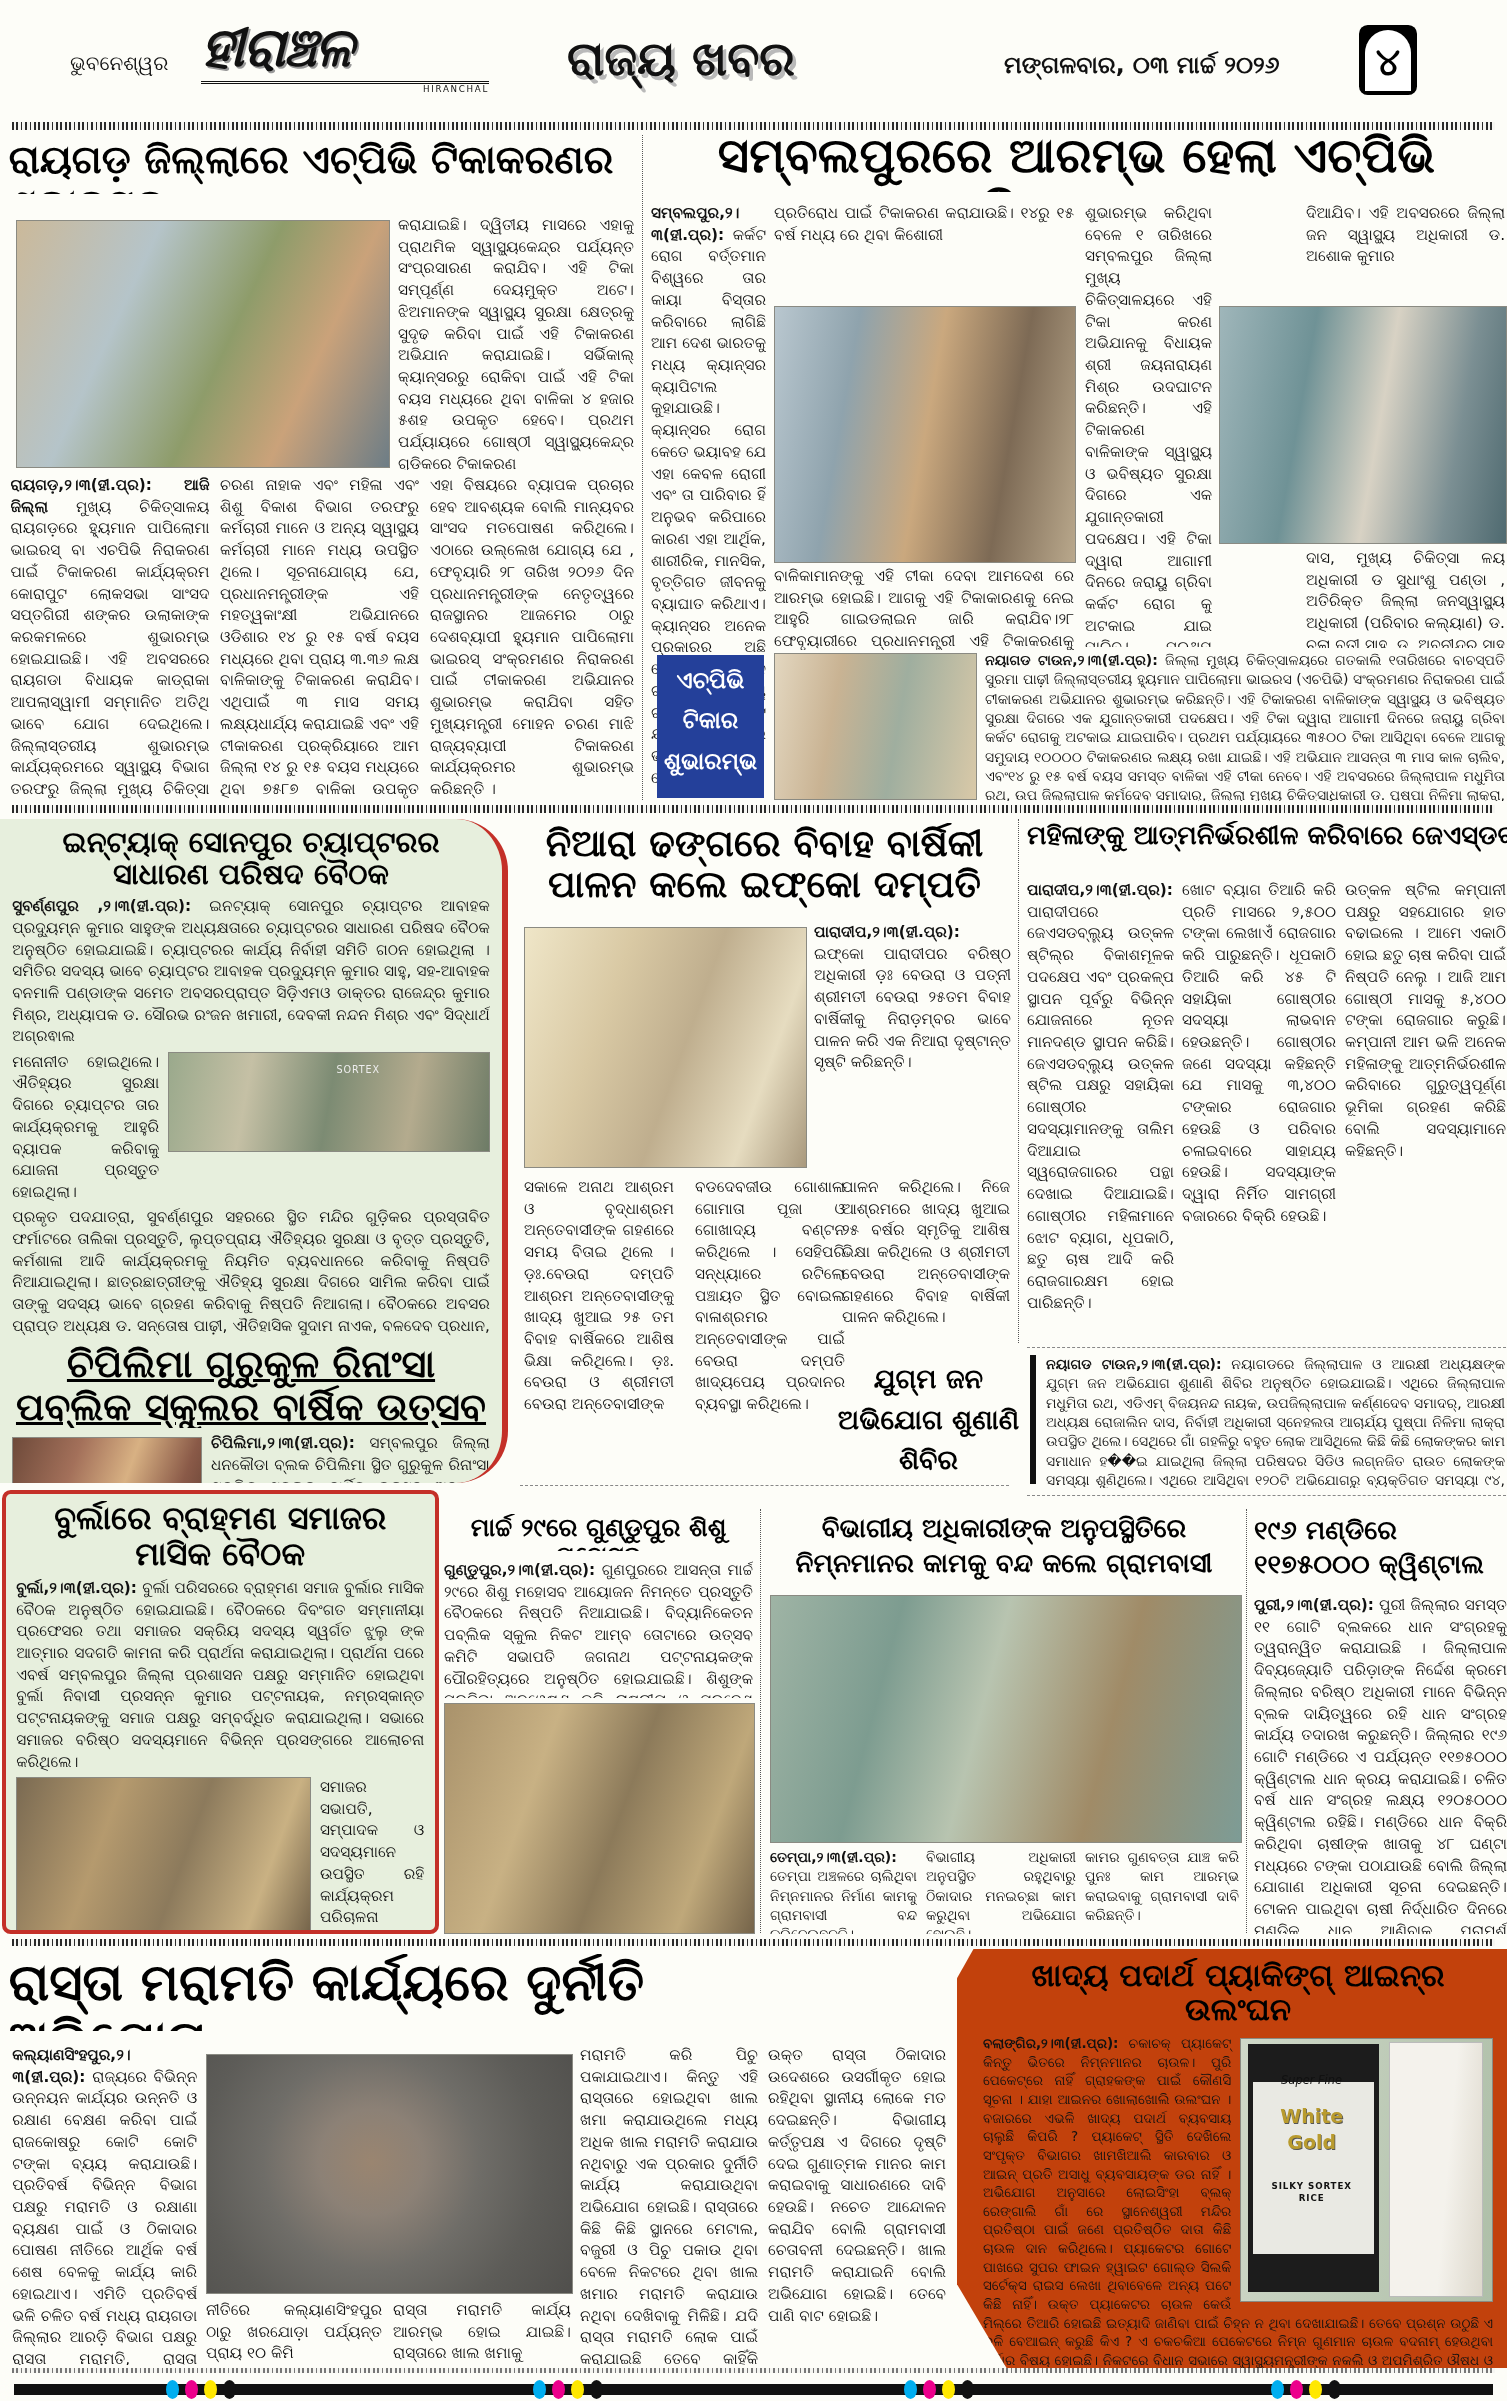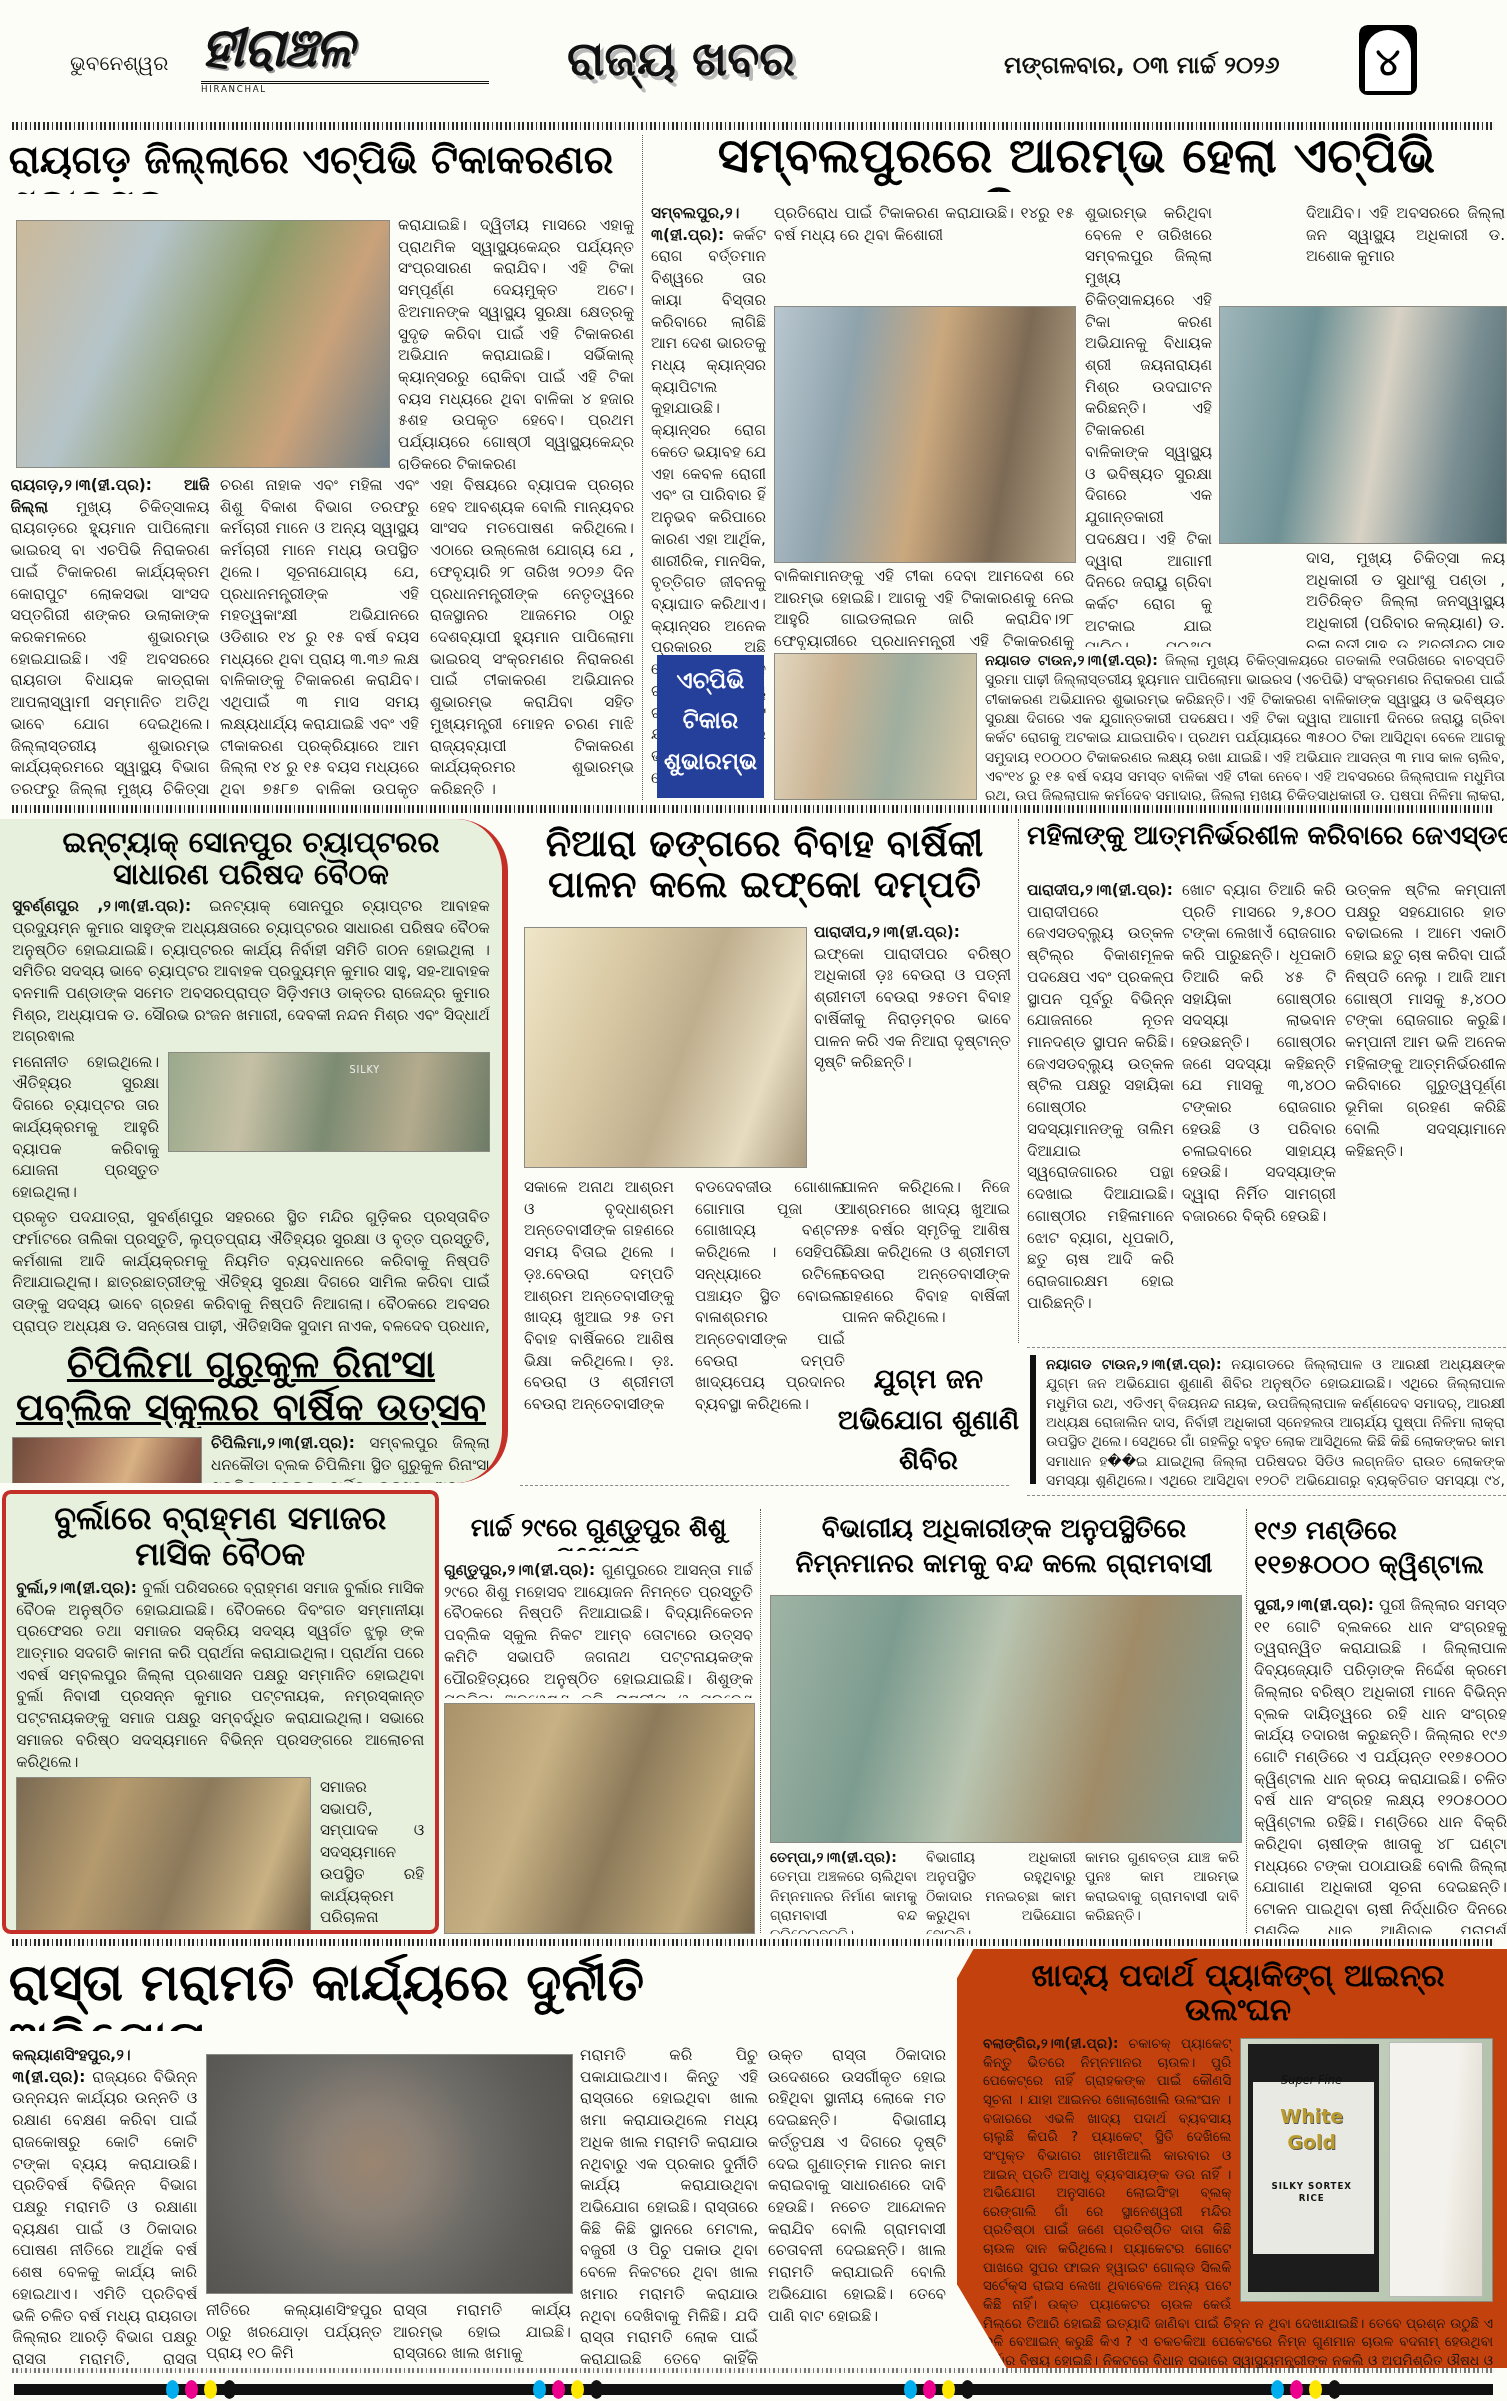--- a/index.html
+++ b/index.html
@@ -32,21 +32,21 @@
 </style>
 </head>
 <body>
 
 <div id="page">
 
   <div class="abs" style="left:70px;top:51px;font-size:20px;font-weight:normal;">ଭୁବନେଶ୍ୱର</div>
   <div class="abs" style="left:201px;top:15.7px;width:288px;">
     <div style="font-size:54px;font-weight:bold;font-style:italic;letter-spacing:-1.7px;text-shadow:1.7px 1.7px 0 #999;">ହୀରାଞ୍ଚଳ</div>
     <div style="border-top:3.5px double #111;margin-top:1.7px;"></div>
-    <div style="text-align:left;font-size:8.7px;letter-spacing:1.7px;">HIRANCHAL</div>
+    <div style="text-align:right;font-size:8.7px;letter-spacing:1.7px;">HIRANCHAL</div>
   </div>
   <div class="abs ctr" style="left:524px;top:31px;width:314px;font-size:47px;font-weight:bold;text-shadow:3.5px 3.5px 0 #b9b9b9;">ରାଜ୍ୟ ଖବର</div>
   <div class="abs" style="left:1004px;top:51px;font-size:23.6px;font-weight:bold;">ମଙ୍ଗଳବାର, ୦୩ ମାର୍ଚ୍ଚ ୨୦୨୬</div>
   <div class="abs" style="left:1359px;top:24.5px;width:58px;height:70px;background:#000;border-radius:8.7px;">
     <div style="position:absolute;left:6.1px;right:6.1px;top:5.2px;bottom:3.5px;background:#fff;border-radius:23px 23px 0 0;text-align:center;">
       <span style="font-size:38px;font-weight:bold;color:#000;line-height:65px;">୪</span>
     </div>
   </div>
   <div class="abs hatch" style="left:12.2px;top:122px;width:1483px;height:7.9px;"></div>
 
@@ -85,21 +85,21 @@
 
   <div class="abs greenbox" style="left:0px;top:819px;width:508px;height:664px;border-right:6.1px solid #c43028;border-radius:0 52px 52px 0;padding:7px 12.2px;box-sizing:border-box;overflow:hidden;">
     <div class="hl ctr" style="font-size:29px;">ଇନ୍‌ଟ୍ୟାକ୍ ସୋନପୁର ଚ୍ୟାପ୍ଟରର ସାଧାରଣ ପରିଷଦ ବୈଠକ</div>
     <div class="bt" style="margin-top:5.2px;">
       <span class="dl">ସୁବର୍ଣ୍ଣପୁର ,୨।୩(ହୀ.ପ୍ର):</span>
       <span>ଇନଟ୍ୟାକ୍ ସୋନପୁର ଚ୍ୟାପ୍ଟର ଆବାହକ ପ୍ରଦ୍ୟୁମ୍ନ କୁମାର ସାହୁଙ୍କ ଅଧ୍ୟକ୍ଷତାରେ ଚ୍ୟାପ୍ଟରର ସାଧାରଣ ପରିଷଦ ବୈଠକ ଅନୁଷ୍ଠିତ ହୋଇଯାଇଛି। ଚ୍ୟାପ୍ଟରର କାର୍ଯ୍ୟ ନିର୍ବାହୀ ସମିତି ଗଠନ ହୋଇଥିଲା । ସମିତିର ସଦସ୍ୟ ଭାବେ ଚ୍ୟାପ୍ଟର ଆବାହକ ପ୍ରଦ୍ୟୁମ୍ନ କୁମାର ସାହୁ, ସହ-ଆବାହକ ବନମାଳି ପଣ୍ଡାଙ୍କ ସମେତ ଅବସରପ୍ରାପ୍ତ ସିଡ଼ିଏମଓ ଡାକ୍ତର ରାଜେନ୍ଦ୍ର କୁମାର ମିଶ୍ର, ଅଧ୍ୟାପକ ଡ. ସୌରଭ ରଂଜନ ଖମାରୀ, ଦେବକୀ ନନ୍ଦନ ମିଶ୍ର ଏବଂ ସିଦ୍ଧାର୍ଥ ଅଗ୍ରଵାଲ</span>
     </div>
     <div style="display:flex;margin-top:3.5px;">
       <div class="bt" style="width:147px;flex:none;">ମନୋନୀତ ହୋଇଥିଲେ। ଐତିହ୍ୟର ସୁରକ୍ଷା ଦିଗରେ ଚ୍ୟାପ୍ଟର ତାର କାର୍ଯ୍ୟକ୍ରମକୁ ଆହୁରି ବ୍ୟାପକ କରିବାକୁ ଯୋଜନା ପ୍ରସ୍ତୁତ ହୋଇଥିଲା।</div>
       <div class="ph v-intach" style="position:relative;flex:1;height:98px;margin-left:8.7px;">
-        <span style="position:absolute;right:34%;top:12%;color:#eee;font-size:9.6px;letter-spacing:0.9px;">SILKY</span>
+        <span style="position:absolute;right:34%;top:12%;color:#eee;font-size:9.6px;letter-spacing:0.9px;">SORTEX</span>
       </div>
     </div>
     <div class="bt" style="margin-top:3.5px;height:129px;">ପ୍ରକୃତ ପଦଯାତ୍ରା, ସୁବର୍ଣ୍ଣପୁର ସହରରେ ସ୍ଥିତ ମନ୍ଦିର ଗୁଡ଼ିକର ପ୍ରସ୍ତାବିତ ଫର୍ମାଟରେ ତାଲିକା ପ୍ରସ୍ତୁତି, ଲୁପ୍ତପ୍ରାୟ ଐତିହ୍ୟର ସୁରକ୍ଷା ଓ ବୃତ୍ତ ପ୍ରସ୍ତୁତି, କର୍ମଶାଳା ଆଦି କାର୍ଯ୍ୟକ୍ରମକୁ ନିୟମିତ ବ୍ୟବଧାନରେ କରିବାକୁ ନିଷ୍ପତି ନିଆଯାଇଥିଲା। ଛାତ୍ରଛାତ୍ରୀଙ୍କୁ ଐତିହ୍ୟ ସୁରକ୍ଷା ଦିଗରେ ସାମିଲ କରିବା ପାଇଁ ତାଙ୍କୁ ସଦସ୍ୟ ଭାବେ ଗ୍ରହଣ କରିବାକୁ ନିଷ୍ପତି ନିଆଗଲା। ବୈଠକରେ ଅବସର ପ୍ରାପ୍ତ ଅଧ୍ୟକ୍ଷ ଡ. ସନ୍ତୋଷ ପାଢ଼ୀ, ଐତିହାସିକ ସୁଦାମ ନାଏକ, ବଳଦେବ ପ୍ରଧାନ, ଦେବାଶିଷ ପ୍ରଧାନ, ଡ. ମୀନକେତନ କୁମାର, କୈକାଶ ଚାନ୍ଦ , ବିଭୂତି ଭୂଷଣ ଓତା, ବାଙ୍କା ବିହାରୀ ପଣ୍ଡା, ଦୁର୍ଯ୍ୟୋଧନ ମେହେର, ସତ୍ୟପ୍ରିୟ ମହଲା, ବିଶ୍ୱଜିତ ମହାପାତ୍ର ପ୍ରମୁଖ ଯୋଗ ଦେଇଥିଲେ ।</div>
     <div class="hl ctr" style="font-size:38px;margin-top:7px;text-decoration:underline;">ଚିପିଲିମା ଗୁରୁକୁଳ ରିନାଂସା ପବ୍ଲିକ ସ୍କୁଲର ବାର୍ଷିକ ଉତ୍ସବ</div>
     <div class="bt" style="margin-top:5.2px;height:175px;">
       <span class="ph v-school" style="position:relative;float:left;display:block;width:188px;height:122px;margin:3.5px 8.7px 3.5px 0;"></span>
       <span class="dl">ଚିପିଲିମା,୨।୩(ହୀ.ପ୍ର):</span>
       <span>ସମ୍ବଲପୁର ଜିଲ୍ଲା ଧନକୌଡା ବ୍ଲକ ଚିପିଲିମା ସ୍ଥିତ ଗୁରୁକୁଳ ରିନାଂସା ପବ୍ଲିକ ସ୍କୁଲର ବାର୍ଷିକ ଉତ୍ସବ ଅନୁଷ୍ଠିତ ହୋଇଯାଇଛି। ଅନୁଷ୍ଠାନ ଅଧ୍ୟକ୍ଷ ବିଜୟ କୁମାର ପଟ୍ଟନାୟକଙ୍କ ଅଧ୍ୟକ୍ଷତାରେ ଅତିଥି ଭାବେ ବିଶିଷ୍ଟ ଶିକ୍ଷାବିତ୍ ମାନେ ଯୋଗ ଦେଇଥିଲେ । ଅତିଥିଙ୍କ ଦ୍ୱାରା ବିଦ୍ୟାଦାୟିନୀ ସରସ୍ୱତୀ ଦେବୀଙ୍କ ଫଟୋରେ ଦୀପ ପ୍ରଜ୍ୱଳନ ସହ ପୁଷ୍ପମାଲ୍ୟ ପ୍ରଦାନ ପୂର୍ବକ ଉତ୍ସବର ଶୁଭାରମ୍ଭ କରାଯାଇଥିଲା । ଅନୁଷ୍ଠାନ ଅଧ୍ୟକ୍ଷ ଶ୍ରୀ ପଟ୍ଟନାୟକ ଅତିଥି ପରିଚୟ ପ୍ରଦାନ ଓ ବରିଷ୍ଠ କମିଟି ସଦସ୍ୟ କସ୍ତୁରୀ ଚରଣ ପୃଷ୍ଟି ବାର୍ଷିକ ବିବରଣୀ ପଠନ କରିଥିଲେ । ପୂର୍ବରୁ ଆୟୋଜିତ କ୍ରୀଡା ପ୍ରତିଯୋଗିତାର ଉତ୍ତୀର୍ଣ୍ଣ ଛାତ୍ରଛାତ୍ରୀଙ୍କୁ ଟ୍ରଫି ସହ ପ୍ରମାଣପତ୍ର ପ୍ରଦାନ କରାଯାଇଥିଲା । ଅନୁଷ୍ଠାନର ସମ୍ପାଦକ ଜୟପ୍ରକାଶ ମିତ୍ତଲ ଧନ୍ୟବାଦ ଅର୍ପଣ କରିଥିଲେ ।</span>
     </div>
   </div>

